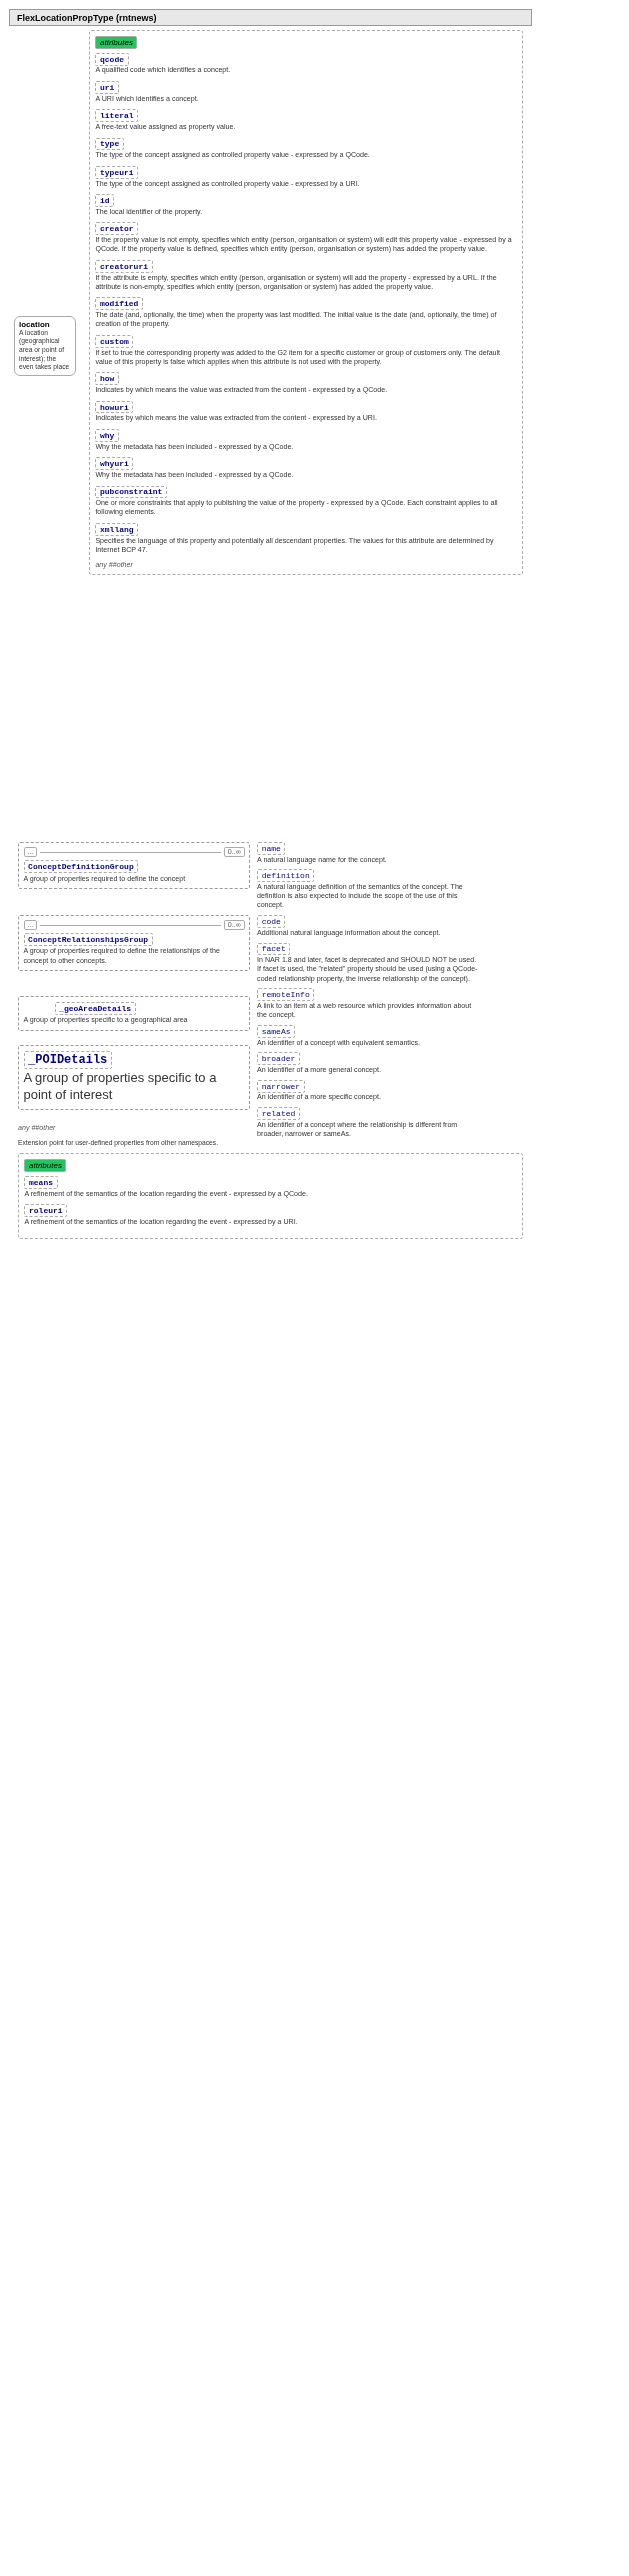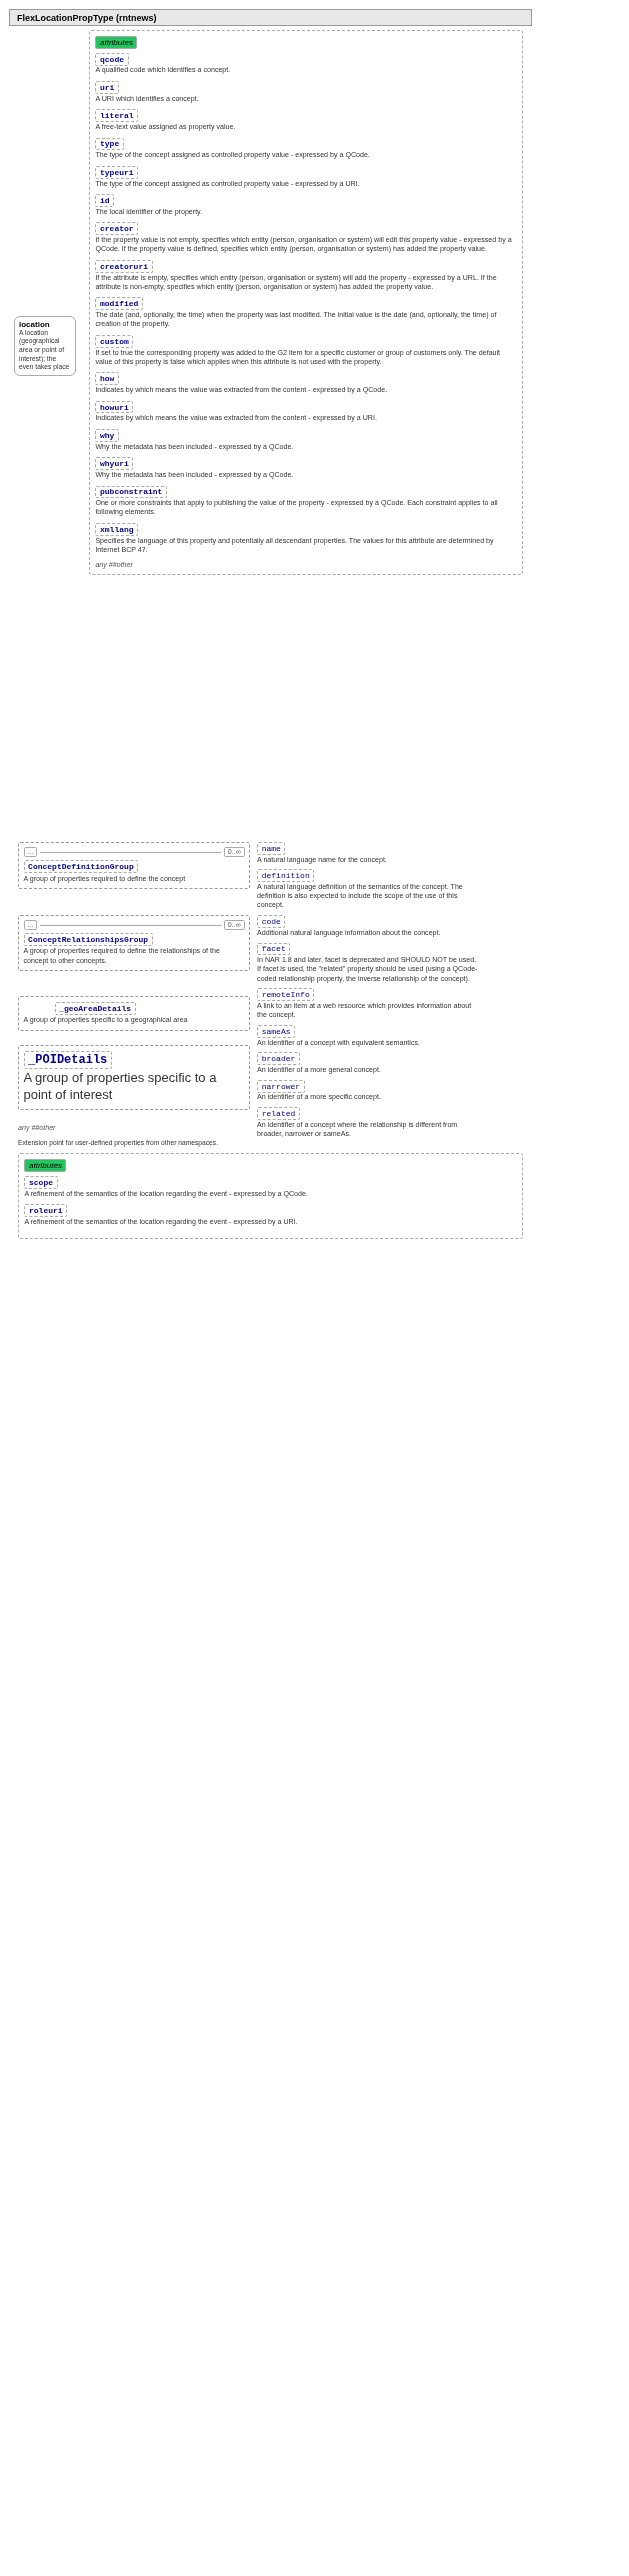--- a/index.html
+++ b/index.html
@@ -306,21 +306,21 @@
   </div>
         </div>
     </div>
 
   </div>
 
   <div class="bottom-attrs">
     <div class="attributes-title">attributes</div>
     <div id="bottom-attr-list">
     <div class="attr-item">
-    <span class="attr-name">scope</span>
+    <span class="attr-name">means</span>
     <div class="attr-desc">A refinement of the semantics of the location regarding the event - expressed by a QCode.</div>
   </div>
         <div class="attr-item">
     <span class="attr-name">roleuri</span>
     <div class="attr-desc">A refinement of the semantics of the location regarding the event - expressed by a URI.</div>
   </div>
       </div>
   </div>
 
 </div>

